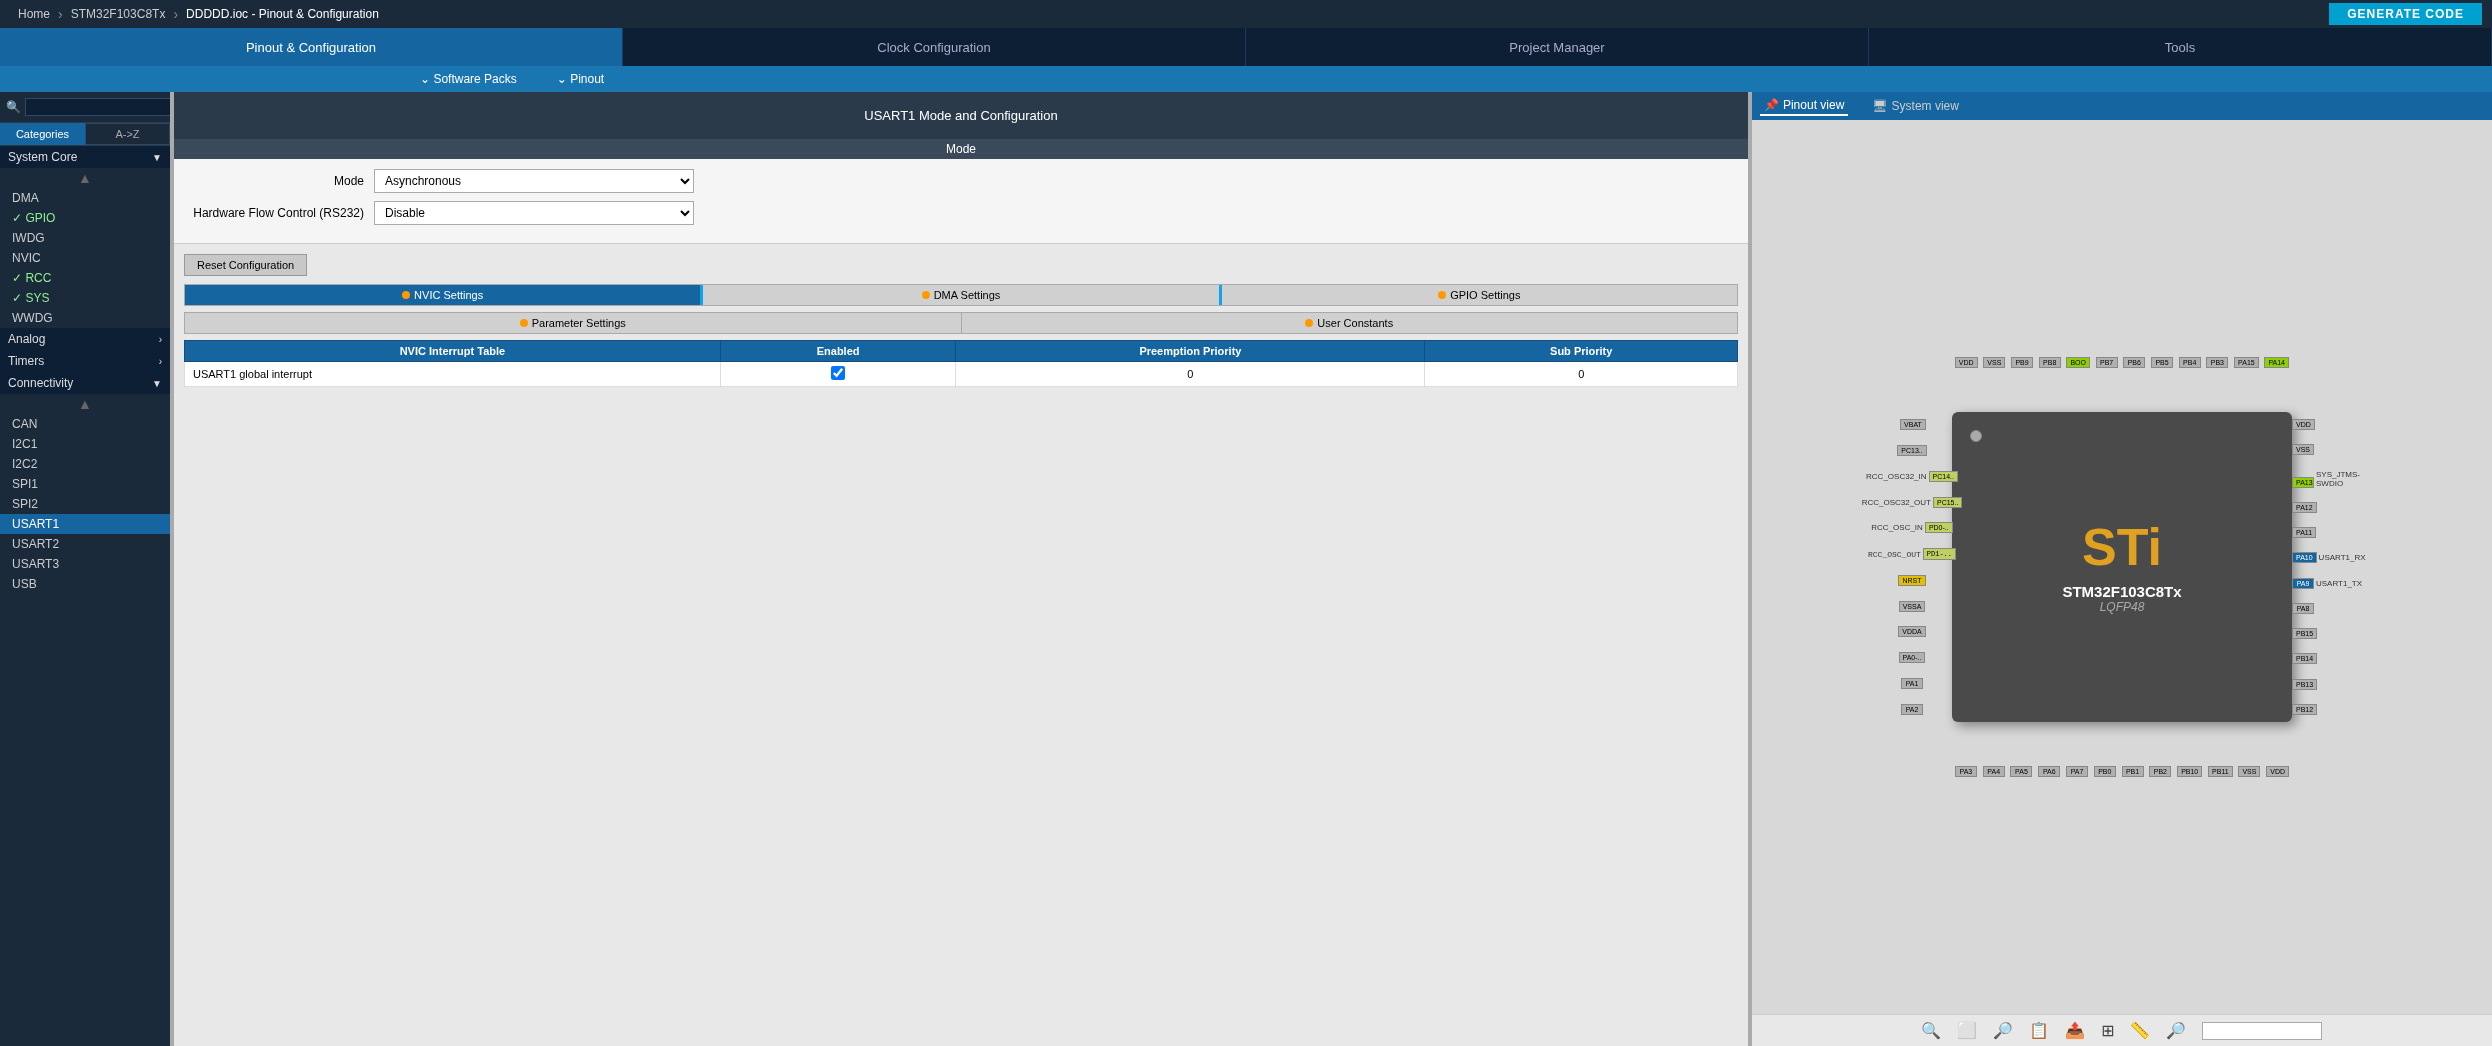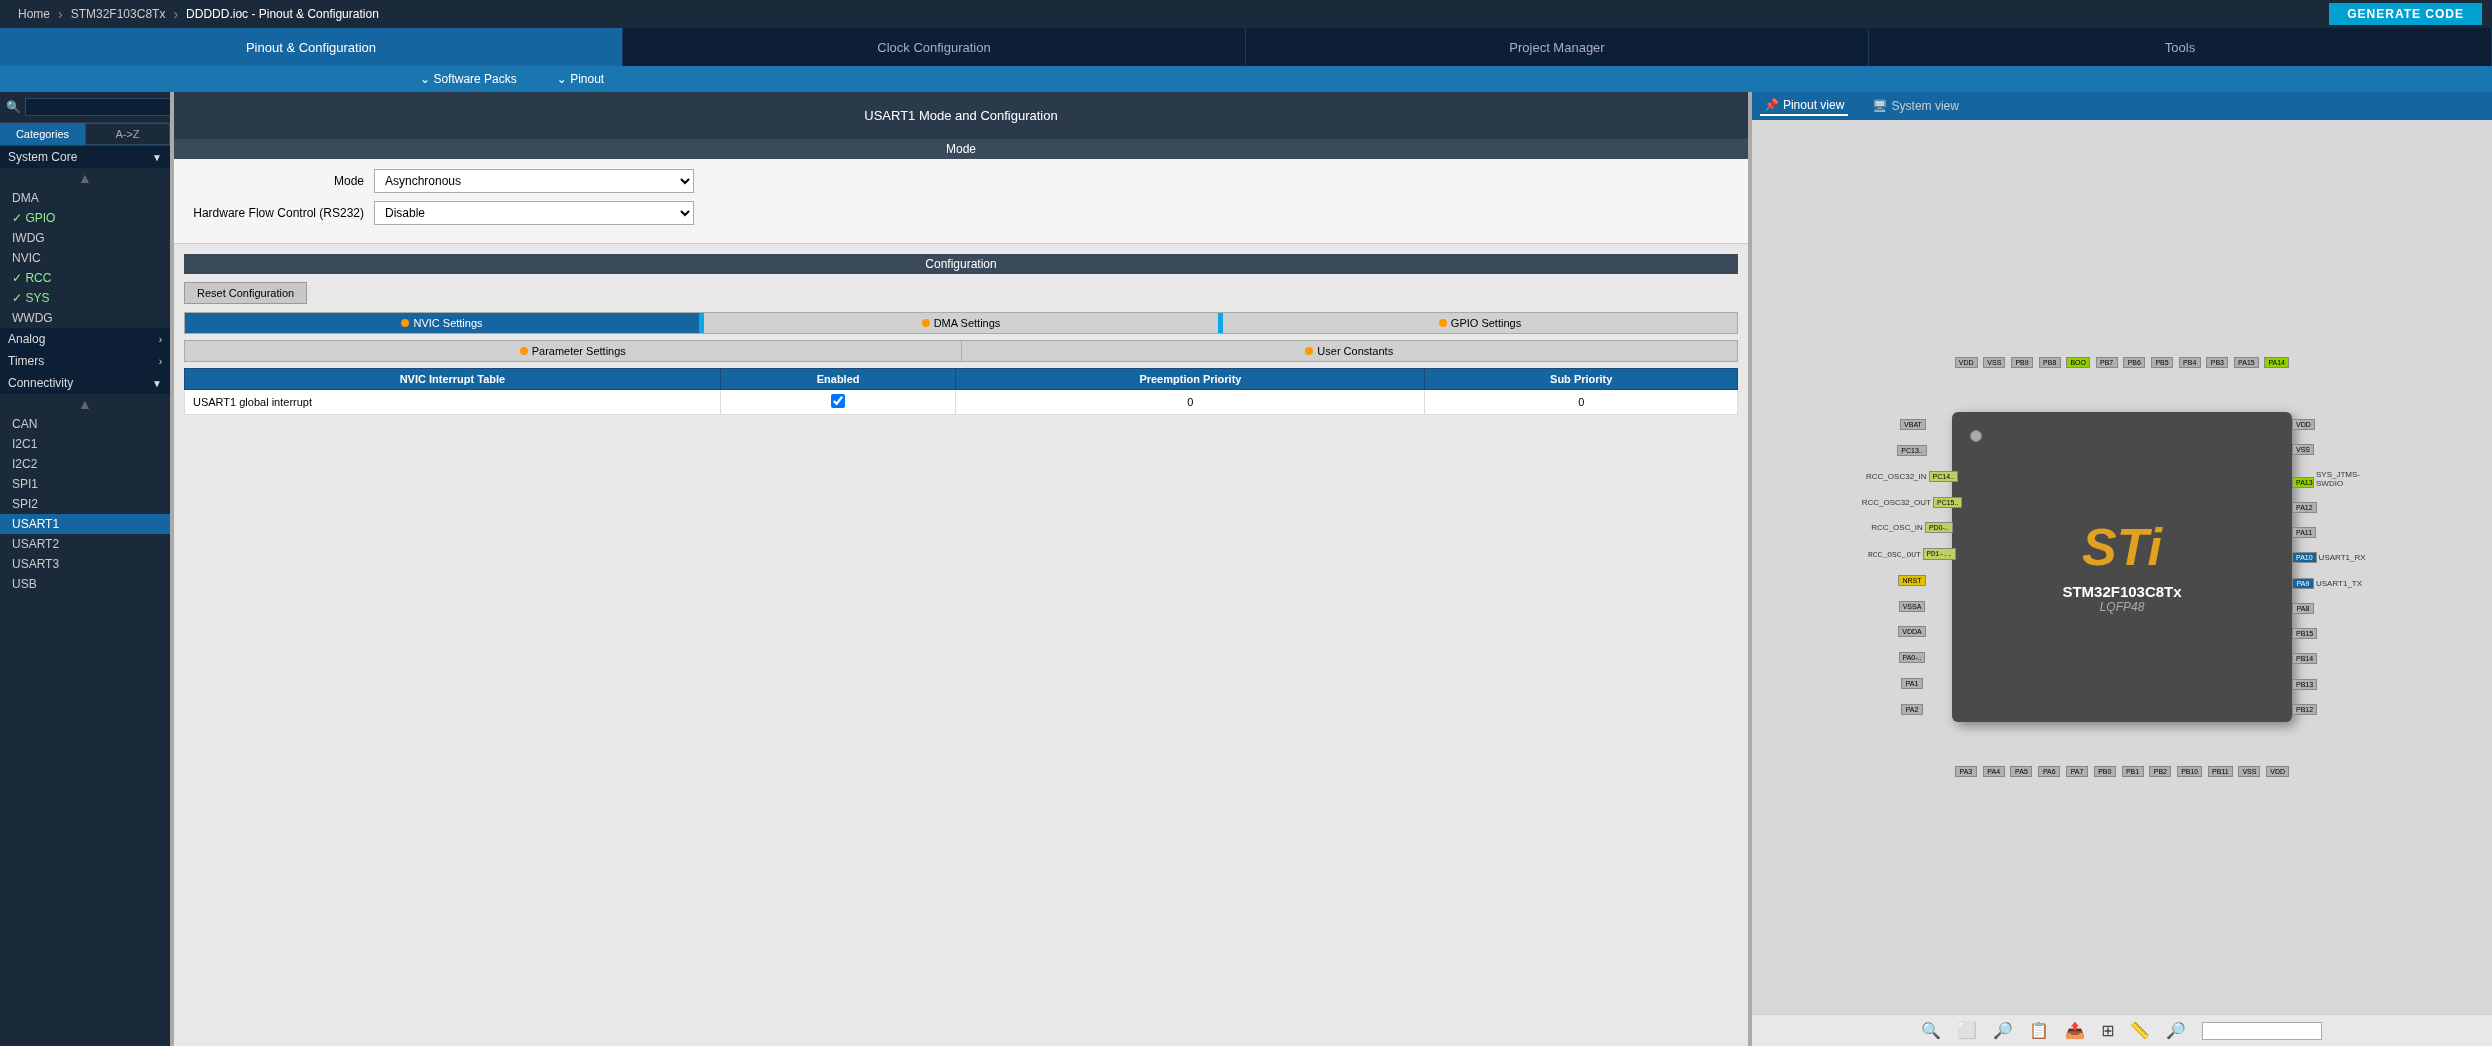--- a/index.html
+++ b/index.html
@@ -119,21 +119,21 @@
     .reset-btn {
       background: #c8c8c8; border: 1px solid #999; padding: 4px 12px;
       font-size: 11px; cursor: pointer; margin-bottom: 8px;
     }
 
     .config-tabs {
       display: flex; border: 1px solid #aaa; margin-bottom: 6px;
     }
     .config-tab {
       flex: 1; padding: 4px 8px; font-size: 11px; text-align: center;
-      cursor: pointer; border-right: 5px solid #0ea5e9; background: #d0d0d0;
+      cursor: pointer; border-right: 3px solid #0ea5e9; background: #d0d0d0;
       display: flex; align-items: center; justify-content: center; gap: 4px;
     }
     .config-tab:last-child { border-right: none; }
     .config-tab.active { background: #1565a0; color: white; }
     .config-tab .dot { width: 8px; height: 8px; border-radius: 50%; background: #f90; display: inline-block; }
 
     .config-sub-tabs {
       display: flex; border: 1px solid #aaa; margin-bottom: 6px;
     }
     .config-sub-tab {
@@ -286,21 +286,20 @@
       </div>
       <div class="mode-row">
         <span class="mode-label">Hardware Flow Control (RS232)</span>
         <select class="mode-select">
           <option>Disable</option>
         </select>
       </div>
     </div>
 
     <div class="config-section">
-      <div class="config-bar">Configuration</div>
       <button class="reset-btn">Reset Configuration</button>
 
       
       <div class="config-tabs">
         <div class="config-tab active">
           <span class="dot"></span>
           <span>NVIC Settings</span>
         </div>
         <div class="config-tab">
           <span class="dot"></span>
@@ -359,21 +358,21 @@
       <div class="view-tab">
         <span>🖥</span>
         <span>System view</span>
       </div>
     </div>
 
     <div class="chip-area">
       <div style="position:relative; width:500px; height:420px;">
 
         <div style="position:absolute; top:55px; left:80px; right:80px; bottom:55px; background:#4a4a4a; border-radius:6px; display:flex; align-items:center; justify-content:center; flex-direction:column; box-shadow: 4px 4px 12px rgba(0,0,0,0.4);">
-          <div style="color:#e0a020; font-size:52px; font-weight:bold; font-style:italic; line-height:1;">STi</div>
+          <div style="color:#e0a020; font-size:52px; font-weight:bold; line-height:1;">STi</div>
           <div style="color:white; font-size:15px; font-weight:bold; margin-top:10px;">STM32F103C8Tx</div>
           <div style="color:#aaa; font-size:12px; font-style:italic;">LQFP48</div>
           <div style="position:absolute; top:18px; left:18px; width:12px; height:12px; border-radius:50%; background:#aaa; border:1px solid #888;"></div>
         </div>
 
         <div style="position:absolute; top:0; left:80px; right:80px; display:flex; justify-content:space-around; height:55px; align-items:flex-start;">
           <div class="pin">
               <div class="pin-box" style="background:#b0b0b0;">VDD</div>
             </div>
           <div class="pin">

